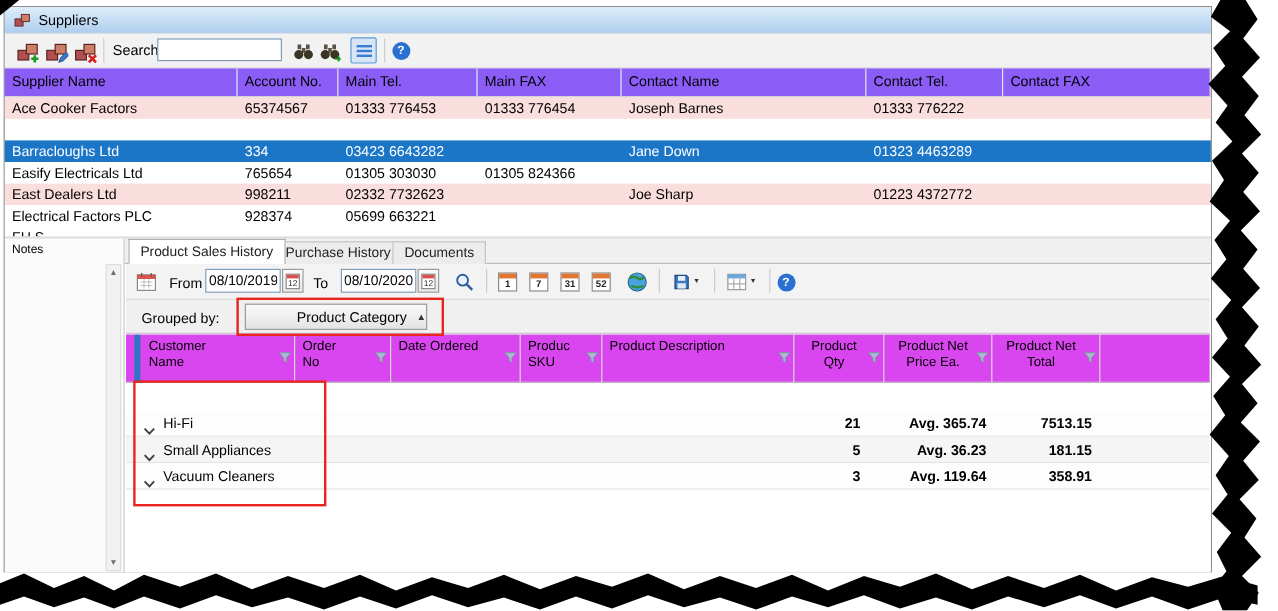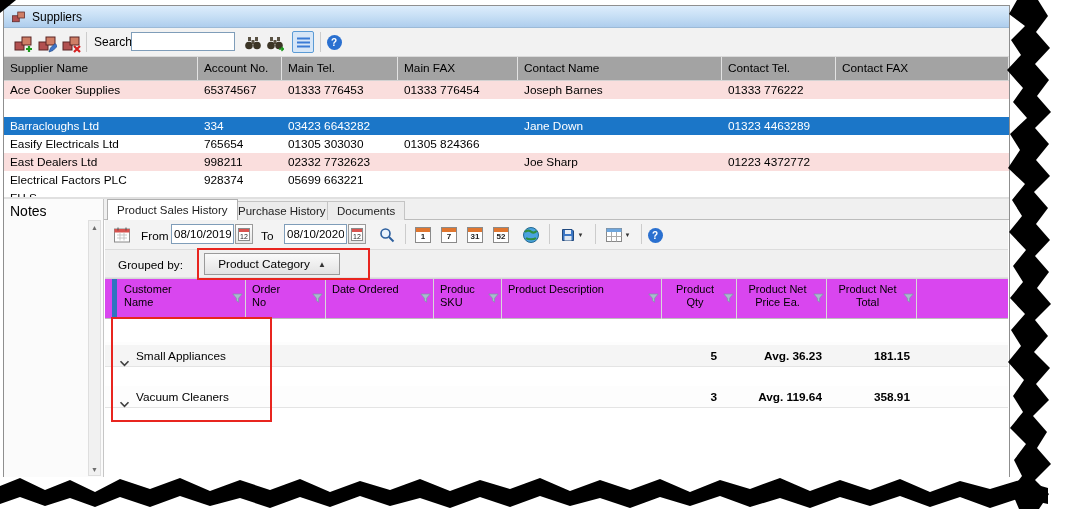--- a/index.html
+++ b/index.html
@@ -15,34 +15,34 @@
   border-bottom:1px solid #9cbad7;display:flex;align-items:center;gap:6px;padding-left:7px;font-size:12px}
 .main-toolbar{position:absolute;left:4px;top:28px;width:1005px;height:29px;background:#f2f2f2;border-bottom:1px solid #dadada}
 .tb-sep{position:absolute;top:4px;width:1px;height:20px;background:#cccccc}
 .tb-btn{position:absolute;display:flex;align-items:center;justify-content:center}
 .tb-btn.pressed{border:1px solid #5b9bd5;background:#d6e6f7;border-radius:2px}
 .help-badge{width:15px;height:15px;border-radius:50%;background:#2a70d0;color:#fff;font-size:10px;font-weight:bold;display:flex;align-items:center;justify-content:center}
 .search-label{position:absolute;font-size:12px}
 .search-input{position:absolute;width:104px;height:19px;border:1px solid #7f9db9;background:#fff;font:12px "Liberation Sans",sans-serif;padding:0 3px}
 
 
-.sup-header{position:absolute;left:4px;top:57px;width:1005px;height:24px;background:#a3a3a3;border-bottom:1px solid #d2d2d2}
+.sup-header{position:absolute;left:4px;top:57px;width:1005px;height:24px;background:#8b5cf6;border-bottom:1px solid #d2d2d2}
 .shc{position:absolute;top:0;height:23px;line-height:23px;padding-left:6px;font-size:11.8px;white-space:nowrap;overflow:hidden;border-right:1px solid #e3e3e3}
 .sup-row{position:absolute;left:4px;width:1005px;height:18px;background:#fff}
 .sup-row.pink{background:#fadedd}
 .sup-row.selected{background:#1b76c8;color:#fff}
 .sup-row.partial{height:8px;overflow:hidden}
 .scell{position:absolute;top:0;height:18px;line-height:18px;padding-left:6px;font-size:11.8px;white-space:nowrap;overflow:hidden}
 .sc0{left:0;width:194px}.sc1{left:194px;width:84px}.sc2{left:278px;width:116px}
 .sc3{left:394px;width:120px}.sc4{left:514px;width:204px}.sc5{left:718px;width:114px}.sc6{left:832px;width:173px}
 .splitter{position:absolute;left:4px;top:197px;width:1005px;height:2px;background:#e0e0e0}
 
 
 .notes-panel{position:absolute;left:4px;top:199px;width:100px;height:278px;background:#fbfbfb;border-right:1px solid #c6c6c6}
-.notes-title{position:absolute;left:6px;top:4px;font-size:14px}
+.notes-title{position:absolute;left:6px;top:4px;font-size:10px}
 .v-scrollbar{position:absolute;left:84px;top:21px;width:13px;height:256px;background:#f1f1f1;border:1px solid #dedede}
 .scroll-btn{position:absolute;left:0;width:11px;height:12px;font-size:7px;color:#6e6e6e;display:flex;align-items:center;justify-content:center}
 
 
 .tabs-strip{position:absolute;left:104px;top:199px;width:905px;height:21px;background:#f0f0f0;border-bottom:1px solid #bcbcbc}
 .tab{position:absolute;top:2px;height:19px;line-height:18px;font-size:11.5px;padding:0 9px;background:#ececec;border:1px solid #c4c4c4;border-bottom:none;color:#222;white-space:nowrap}
 .tab.active{top:0;height:21px;line-height:20px;background:#fff;border-color:#b0b0b0;z-index:2}
 
 
 .content-panel{position:absolute;left:104px;top:220px;width:905px;height:257px;background:#fff}
@@ -54,21 +54,21 @@
 .mini-cal::before{content:"";position:absolute;left:0;top:0;width:100%;height:3px;background:#d9534f}
 .mini-cal .num{position:absolute;left:0;top:4px;width:100%;text-align:center;font-size:7px;line-height:8px;color:#222}
 .preset{width:24px;height:24px}
 .preset .mini-cal{width:16px;height:16px}
 .preset .mini-cal::before{height:4px;background:#e0762f}
 .preset .mini-cal .num{top:5px;font-size:8px;font-weight:bold}
 .drop-arrow{font-size:6px;color:#333;margin-left:3px}
 
 
 .grouping-bar{position:absolute;left:105px;top:250px;width:903px;height:28px;background:#f0f0f0;border-bottom:1px solid #e2e2e2}
-.group-btn{position:absolute;left:99px;top:3px;width:136px;height:22px;background:linear-gradient(#fafafa,#e3e3e3);border:1px solid #9a9a9a;font-size:11.8px;display:flex;align-items:center;justify-content:center;gap:8px}
+.group-btn{position:absolute;left:99px;top:3px;width:152px;height:22px;background:linear-gradient(#fafafa,#e3e3e3);border:1px solid #9a9a9a;font-size:11.8px;display:flex;align-items:center;justify-content:flex-end;gap:8px}
 .sort-arrow{font-size:8px;color:#333}
 
 
 .sales-header{position:absolute;left:105px;top:278px;width:903px;height:41px;background:#d946ef;border-top:1px solid #d6d6d6;border-bottom:1px solid #bdbdbd}
 .row-indicator{position:absolute;left:7px;top:0;width:5px;height:40px;background:#2f74c0}
 .phc{position:absolute;top:0;height:40px;border-right:1px solid #d8d8d8;font-size:11px;line-height:13px;padding:4px 2px 0 6px}
 .phc .lbl{display:block}
 .phc .funnel-wrap{position:absolute;right:2px;top:14px}
 .pc0{left:13px;width:128px}.pc1{left:141px;width:80px}.pc2{left:221px;width:108px}.pc3{left:329px;width:68px}
 .pc4{left:397px;width:160px}.pc5{left:557px;width:75px}.pc6{left:632px;width:90px}.pc7{left:722px;width:90px}
@@ -163,21 +163,21 @@
     <div class="shc sc0">Supplier Name</div>
     <div class="shc sc1">Account No.</div>
     <div class="shc sc2">Main Tel.</div>
     <div class="shc sc4">Contact Name</div>
     <div class="shc sc3">Main FAX</div>
     <div class="shc sc5">Contact Tel.</div>
     <div class="shc sc6">Contact FAX</div>
   </div>
 
   <div class="sup-row pink" style="top:81px">
-    <span class="scell sc0">Ace Cooker Supplies</span>
+    <span class="scell sc0">Ace Cooker Factors</span>
     <span class="scell sc1">65374567</span>
     <span class="scell sc2">01333 776453</span>
     <span class="scell sc3">01333 776454</span>
     <span class="scell sc4">Joseph Barnes</span>
     <span class="scell sc5">01333 776222</span>
     <span class="scell sc6"></span>
   </div>
   <div class="sup-row selected" style="top:117px">
     <span class="scell sc0">Barracloughs Ltd</span>
     <span class="scell sc1">334</span>
@@ -381,21 +381,21 @@
 
   <div class="grow" style="top:342px">
     <span class="chev"><svg width="11" height="7" viewBox="0 0 11 7">
           <path d="M1.5 1.2 L5.5 5.4 L9.5 1.2" fill="none" stroke="#404040" stroke-width="1.6"></path>
         </svg></span>
     <span class="gname">Hi-Fi</span>
     <span class="gval gq">21</span>
     <span class="gval gp">Avg. 365.74</span>
     <span class="gval gt">7513.15</span>
   </div>
-  <div class="grow alt" style="top:345px">
+  <div class="grow alt" style="top:364px">
     <span class="chev"><svg width="11" height="7" viewBox="0 0 11 7">
           <path d="M1.5 1.2 L5.5 5.4 L9.5 1.2" fill="none" stroke="#404040" stroke-width="1.6"></path>
         </svg></span>
     <span class="gname">Small Appliances</span>
     <span class="gval gq">5</span>
     <span class="gval gp">Avg. 36.23</span>
     <span class="gval gt">181.15</span>
   </div>
   <div class="grow" style="top:386px">
     <span class="chev"><svg width="11" height="7" viewBox="0 0 11 7">

